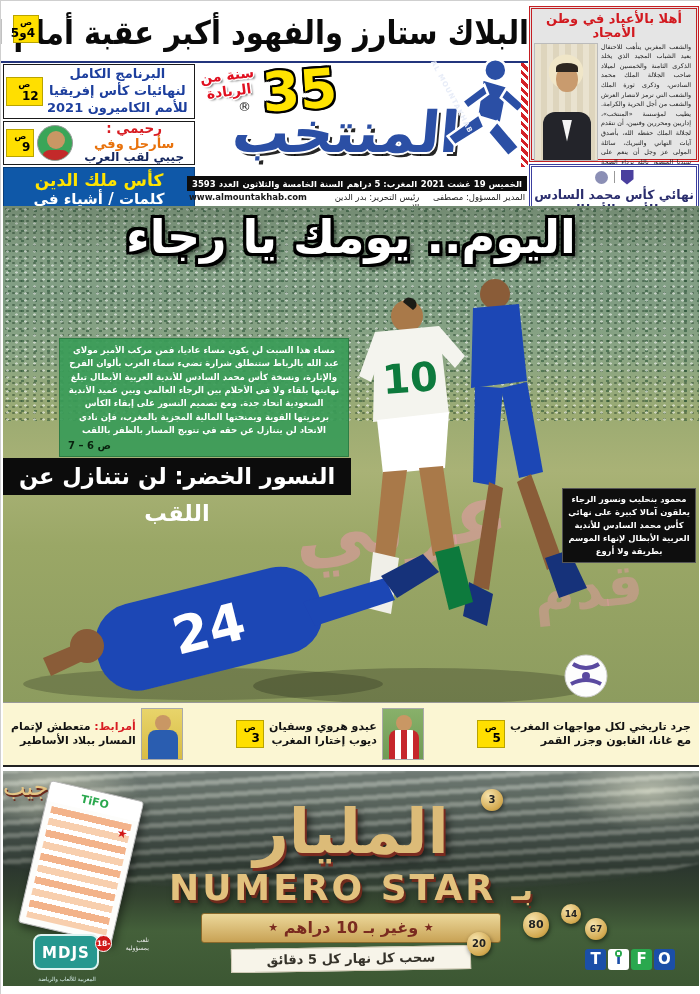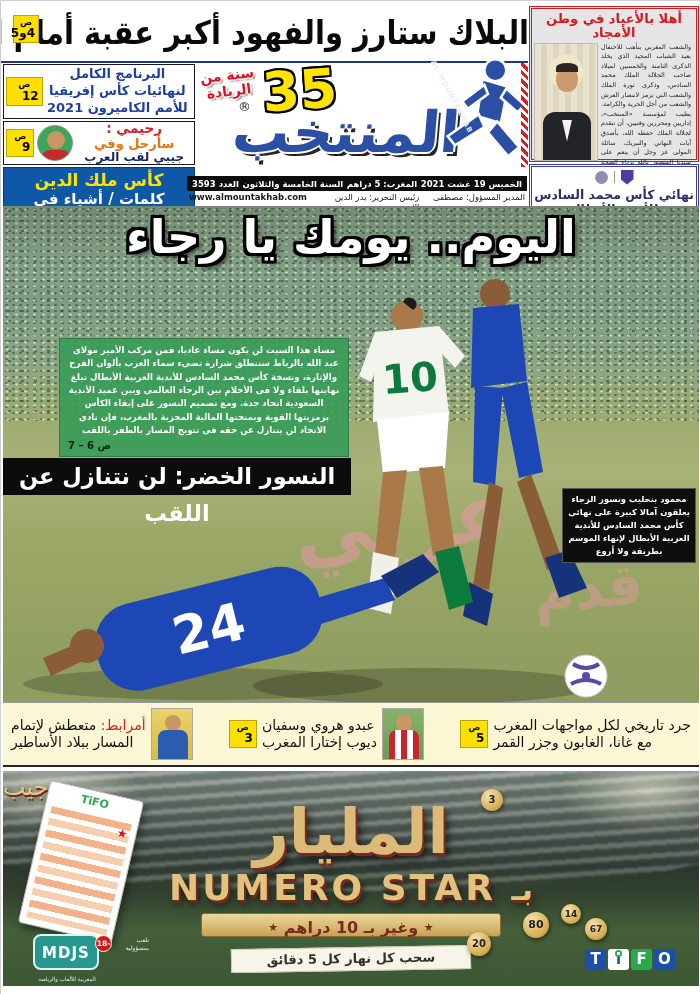--- a/index.html
+++ b/index.html
@@ -121,21 +121,21 @@
     font-weight:900;font-size:22.5px;text-align:center;line-height:37px;}
   .caption{position:absolute;left:559px;top:282px;width:134px;background:#0e0e0e;border:1px solid #555;color:#fff;
     font-size:8.4px;font-weight:700;text-align:center;padding:4px 5px;line-height:1.55;}
   .players{position:absolute;inset:0;}
 
   
   .strip{position:absolute;left:2px;top:701px;width:696px;height:65px;background:#fbf6d3;
     border-top:1px solid #999;border-bottom:2px solid #222;display:flex;align-items:center;
     justify-content:space-between;padding:0 8px;}
   .s-item{display:flex;align-items:center;gap:5px;}
-  .s-txt{font-size:14px;font-weight:400;color:#111;line-height:1.25;text-align:left;white-space:nowrap;}
+  .s-txt{font-size:11px;font-weight:700;color:#111;line-height:1.25;text-align:right;white-space:nowrap;}
   .s-pref{color:#d81d23;}
   .s-photo{width:42px;height:52px;border:1px solid #aaa;position:relative;overflow:hidden;flex:0 0 42px;}
   .ph-grass{background:linear-gradient(180deg,#88b06a,#6f9b55);}
   .ph-yel{background:linear-gradient(180deg,#e8d46a,#d8bc45);}
   .s-photo .hd{position:absolute;top:6px;left:13px;width:16px;height:16px;border-radius:50%;background:#c99764;}
   .s-photo .bd{position:absolute;top:21px;left:6px;width:30px;height:32px;border-radius:8px 8px 0 0;}
   .bd-red{background:repeating-linear-gradient(90deg,#c6262c 0 6px,#fff 6px 12px);}
   .bd-blue{background:#2a5db0;}
 
   
@@ -146,21 +146,21 @@
     border-radius:0 0 48% 48%/0 0 40% 40%;filter:blur(1.2px);}
   .glow{position:absolute;width:180px;height:80px;border-radius:50%;background:radial-gradient(rgba(255,255,230,.5),transparent 70%);}
   .glow.gl{left:-40px;top:-20px;} .glow.gr{right:-40px;top:-20px;}
   .ad-jib{position:absolute;top:2px;left:0;right:0;text-align:left;font-size:24px;font-weight:400;color:#e6c584;
     text-shadow:1px 2px 0 #6e2a1c,2px 3px 5px rgba(0,0,0,.6);}
   .ad-big{position:absolute;top:24px;left:0;right:0;text-align:center;font-size:62px;font-weight:900;color:#dcbb78;
     letter-spacing:2px;text-shadow:2px 3px 0 #7a2b20,4px 6px 8px rgba(0,0,0,.65);}
   .ad-latin{position:absolute;top:96px;left:0;right:0;text-align:center;font-size:36px;font-weight:900;color:#e3c27e;
     letter-spacing:3px;text-shadow:2px 3px 0 #6e2a1c,3px 5px 7px rgba(0,0,0,.55);}
   .ad-latin .ba{font-size:30px;}
-  .plinth{position:absolute;top:142px;left:50%;transform:translateX(-50%);width:300px;height:24px;
+  .plinth{position:absolute;top:142px;left:50%;transform:translateX(-50%);width:300px;height:30px;
     background:linear-gradient(180deg,#ecd89b,#c8a255);border:1px solid #8a6a2c;border-radius:3px;
     color:#7a2b20;font-weight:900;font-size:16px;text-align:center;line-height:28px;}
   .plinth .st{font-size:11px;vertical-align:2px;}
   .ribbon{position:absolute;top:176px;left:50%;transform:translateX(-50%) rotate(-1deg);width:240px;height:24px;
     background:#f7f4e9;border:1px solid #cfc9b4;color:#35322a;font-weight:900;font-size:13px;text-align:center;line-height:22px;}
   .ticket{position:absolute;left:30px;top:18px;width:96px;height:146px;background:#fdfdfb;border:1px solid #bbb;
     transform:rotate(13deg);border-radius:4px;box-shadow:3px 4px 8px rgba(0,0,0,.45);overflow:hidden;}
   .tk-head{height:20px;background:#fff;display:flex;align-items:center;justify-content:center;
     font-weight:900;font-size:11px;color:#1b4fa8;}
   .tk-head span{color:#2aa84e;}

